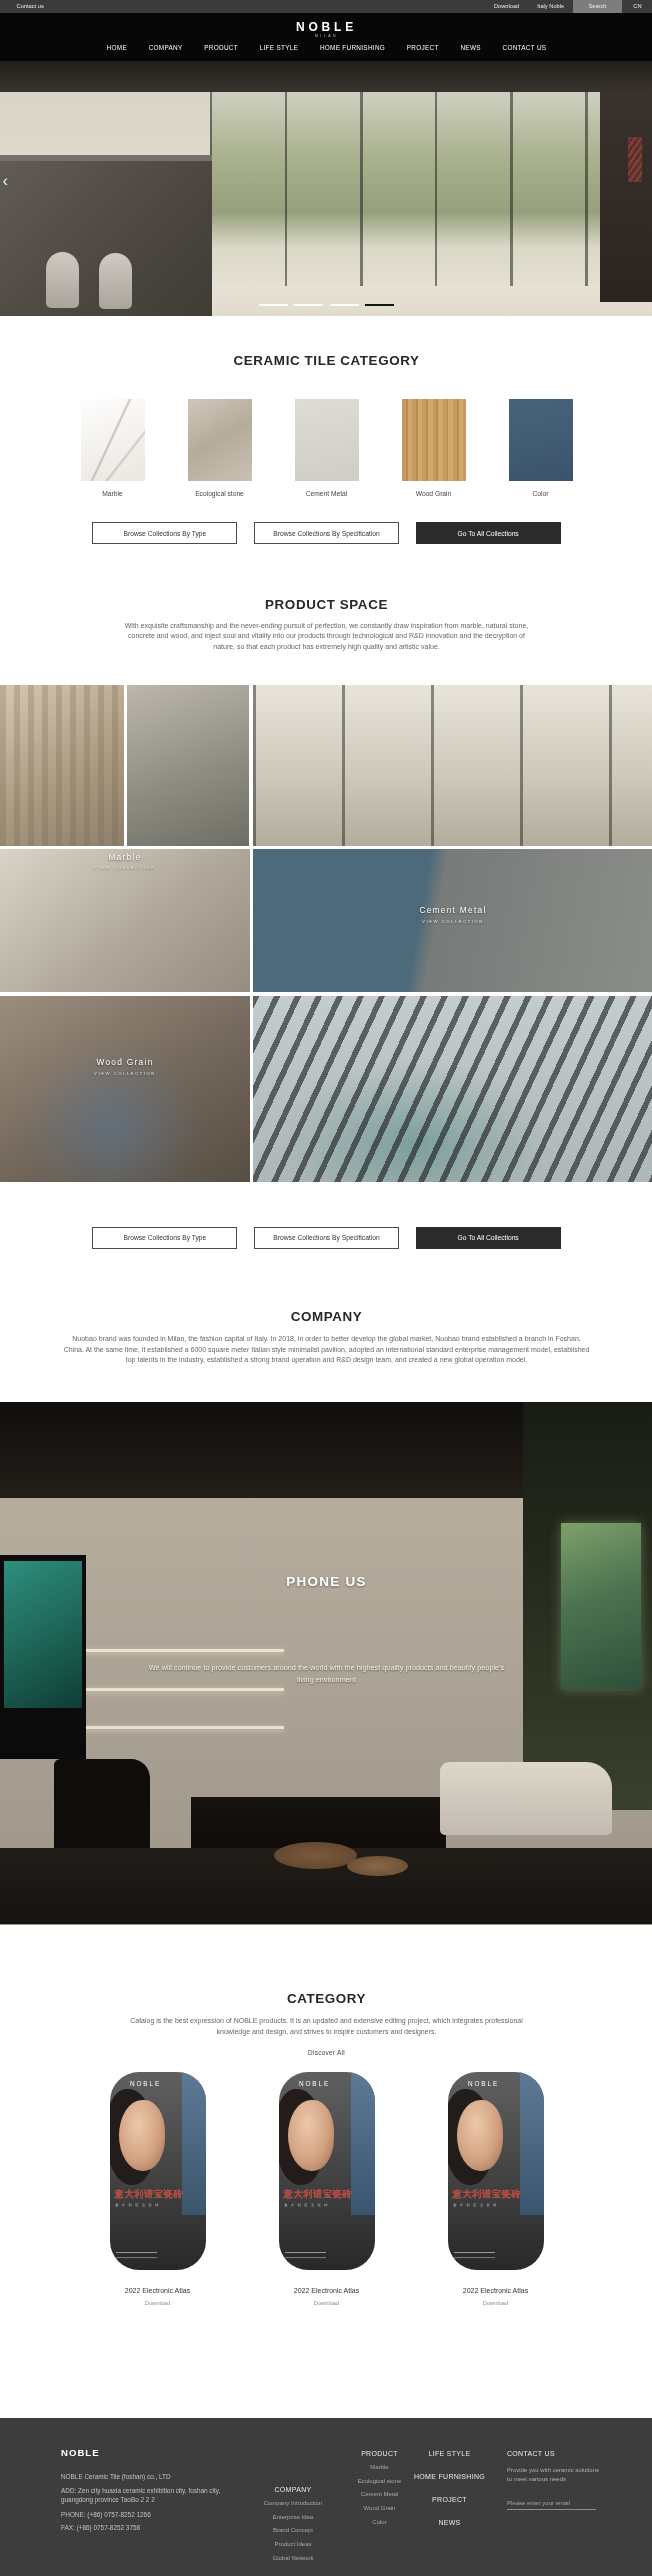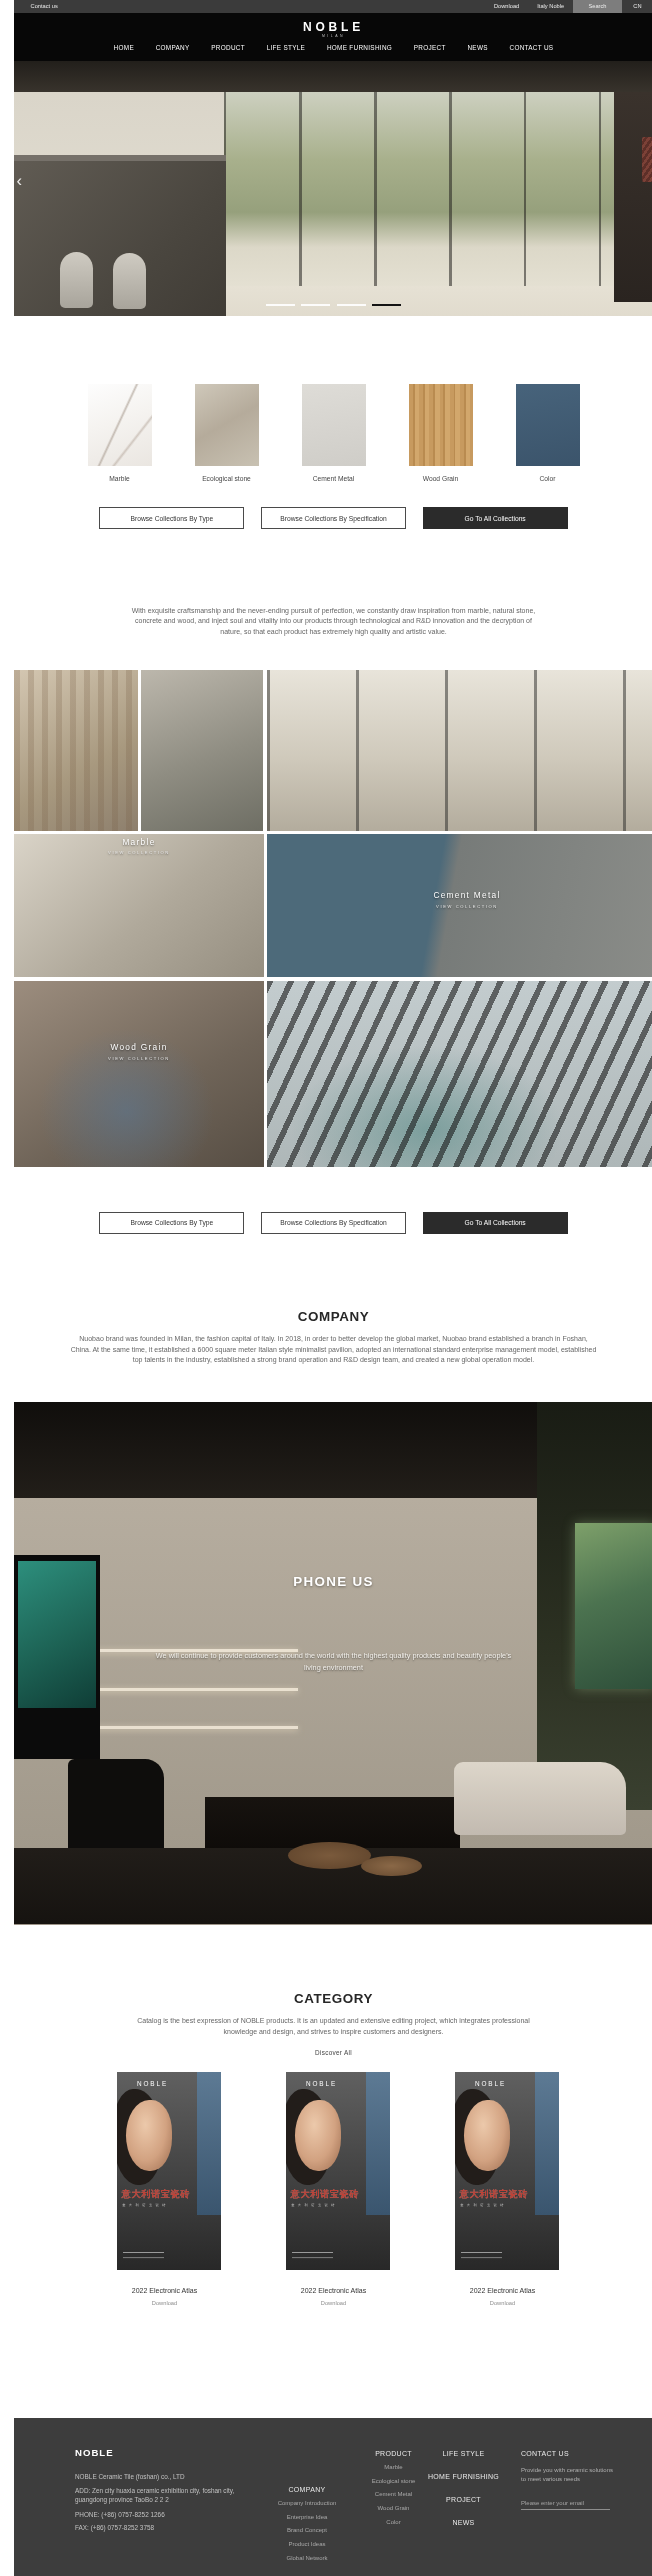--- a/index.html
+++ b/index.html
@@ -1,17 +1,17 @@
 <!DOCTYPE html>
 <html style="font-size:10.2px"><head>
 <meta charset="utf-8">
 <style>
   * { margin:0; padding:0; box-sizing:border-box; }
   body { background:#fff; font-family:"Liberation Sans", sans-serif; }
-  .page { width:653px; height:2576px; position:relative; margin:0 auto; background:#fff; overflow:hidden;padding-left:14px; }
+  .page { width:653px; height:2576px; position:relative; margin:0 auto; background:#fff; overflow:hidden; }
 
   
   .topbar { height:12.7px; background:#3b3b3b; color:#ececec; font-size:5.7px; display:flex; align-items:center; }
   .topbar .left { padding-left:16.6px; }
   .topbar .right { margin-left:auto; display:flex; align-items:center; height:100%; }
   .topbar .tlink { padding:0 9px; cursor:pointer; }
   .topbar .search-box { background:#7d7d7d; height:100%; display:flex; align-items:center; padding:0 15.3px; }
   .topbar .lang { padding:0 11.5px; }
 
   
@@ -107,30 +107,30 @@
   .about-shelf { position:absolute; left:35px; top:247px; width:249px; height:3.2px; background:rgba(255,246,228,.75); box-shadow:0 1.3px 6.4px rgba(255,240,210,.6); }
   .about-shelf.s2 { top:286px; }
   .about-shelf.s3 { top:324px; }
   .about-console { position:absolute; left:191px; top:395px; width:255px; height:61px; background:linear-gradient(180deg,#17130f,#0d0a08); }
   .about-sofa { position:absolute; left:440px; top:360px; width:172px; height:73px; background:linear-gradient(180deg,#ddd6ca,#c2bab0); border-radius:9px 25.5px 5.1px 5.1px; }
   .about-chair { position:absolute; left:54px; top:357px; width:96px; height:105px; background:#0e0d0c; border-radius:6.4px 19px 2.5px 2.5px; }
   .about-floor { position:absolute; left:0; top:446px; width:653px; height:76px; background:linear-gradient(180deg,#211d19,#161310); }
   .about-table1 { position:absolute; left:274px; top:440px; width:83px; height:27px; background:radial-gradient(ellipse,#7a5a3c 0%,#5d422a 100%); border-radius:50%; }
   .about-table2 { position:absolute; left:347px; top:454px; width:61px; height:20.4px; background:radial-gradient(ellipse,#8a6847 0%,#65492f 100%); border-radius:50%; }
   .about-title { position:absolute; left:0; right:0; top:172px; text-align:center; color:#fff; font-size:13.4px; font-weight:bold; letter-spacing:1.3px; text-shadow:0 0.6px 2.5px rgba(0,0,0,.4); }
-  .about-desc { position:absolute; left:0; right:0; top:248px; text-align:center; color:#f4f2ee; font-size:7.3px; line-height:12.7px; text-shadow:0 0.6px 1.9px rgba(0,0,0,.5); }
+  .about-desc { position:absolute; left:0; right:0; top:260px; text-align:center; color:#f4f2ee; font-size:7.3px; line-height:12.7px; text-shadow:0 0.6px 1.9px rgba(0,0,0,.5); }
   .about-desc .inner { width:357px; margin:0 auto; }
 
   
   .catalogue { height:493px; padding-top:66px; }
   .catalogue .sec-desc { width:395px; margin:10.2px auto 0; }
   .discover { margin-top:11.5px; text-align:center; font-size:6.4px; color:#444; letter-spacing:0.3px; cursor:pointer; }
   .covers { margin-top:16px; display:flex; justify-content:center; gap:73px; }
   .cover-col { width:96px; text-align:center; }
-  .cover { position:relative; width:104px; height:198px; background:linear-gradient(180deg,#606060 0%,#474747 45%,#282828 100%); overflow:hidden; cursor:pointer; }
+  .cover { position:relative; width:96px; height:198px; background:linear-gradient(180deg,#606060 0%,#474747 45%,#282828 100%); overflow:hidden; cursor:pointer;border-radius:29px; }
   .cover-blue { position:absolute; right:0; top:0; width:24px; height:143px; background:linear-gradient(180deg,#5d7a94,#3a556e); }
   .cover-hair { position:absolute; left:-3.8px; top:16.6px; width:50px; height:96px; background:#221d1a; border-radius:40% 55% 45% 50%; }
   .cover-face { position:absolute; left:9px; top:28px; width:46px; height:71px; background:radial-gradient(ellipse at 42% 35%, #ecc9ab 0%, #d2a281 55%, #99694c 100%); border-radius:52% 46% 48% 52%; }
   .cover-brand { position:absolute; top:8.3px; left:0; width:72px; text-align:center; color:#fff; font-size:6.4px; letter-spacing:1.9px; }
   .cover-title { position:absolute; left:5.1px; top:116px; width:86px; text-align:left; font-size:9.2px; font-weight:bold; color:#bf4136; letter-spacing:0.6px; text-shadow:0 0 0.6px rgba(255,255,255,.35); }
   .cover-sub { position:absolute; left:5.7px; top:131px; font-size:3.2px; color:#cfcfcf; letter-spacing:1.3px; }
   .cover-line { position:absolute; left:6.4px; bottom:16.6px; width:41px; height:1.3px; background:#9a9a9a; box-shadow:0 5.1px 0 #7f7f7f; }
   .atlas-caption { margin-top:16.6px; font-size:7px; color:#333; }
   .atlas-download { margin-top:6.4px; font-size:5.7px; color:#8f8f8f; cursor:pointer; }
 
@@ -197,20 +197,21 @@
     <div class="hero-prev">‹</div>
     <div class="hero-dots">
       <div class="dash"></div>
       <div class="dash"></div>
       <div class="dash"></div>
       <div class="dash active"></div>
     </div>
   </div>
 
   <div class="category">
+    <div class="sec-title">CERAMIC TILE CATEGORY</div>
     <div class="swatch-row">
       <div class="swatch-col">
         <div class="swatch sw-marble"></div>
         <div class="swatch-label">Marble</div>
       </div>
       <div class="swatch-col">
         <div class="swatch sw-eco"></div>
         <div class="swatch-label">Ecological stone</div>
       </div>
       <div class="swatch-col">
@@ -227,20 +228,21 @@
       </div>
     </div>
     <div class="btn-row">
       <div class="btn">Browse Collections By Type</div>
       <div class="btn">Browse Collections By Specification</div>
       <div class="btn dark">Go To All Collections</div>
     </div>
   </div>
 
   <div class="product-space">
+    <div class="sec-title">PRODUCT SPACE</div>
     <div class="sec-desc">With exquisite craftsmanship and the never-ending pursuit of perfection, we constantly draw inspiration from marble, natural stone, concrete and wood, and inject soul and vitality into our products through technological and R&amp;D innovation and the decryption of nature, so that each product has extremely high quality and artistic value.</div>
     <div class="gallery">
       <div class="tile tile-1"></div>
       <div class="tile tile-2"></div>
       <div class="tile tile-3"></div>
       <div class="tile tile-4">
         <div class="tile-overlay">
           <div class="tile-name">Marble</div>
           <div class="tile-cta">VIEW COLLECTION</div>
         </div>

